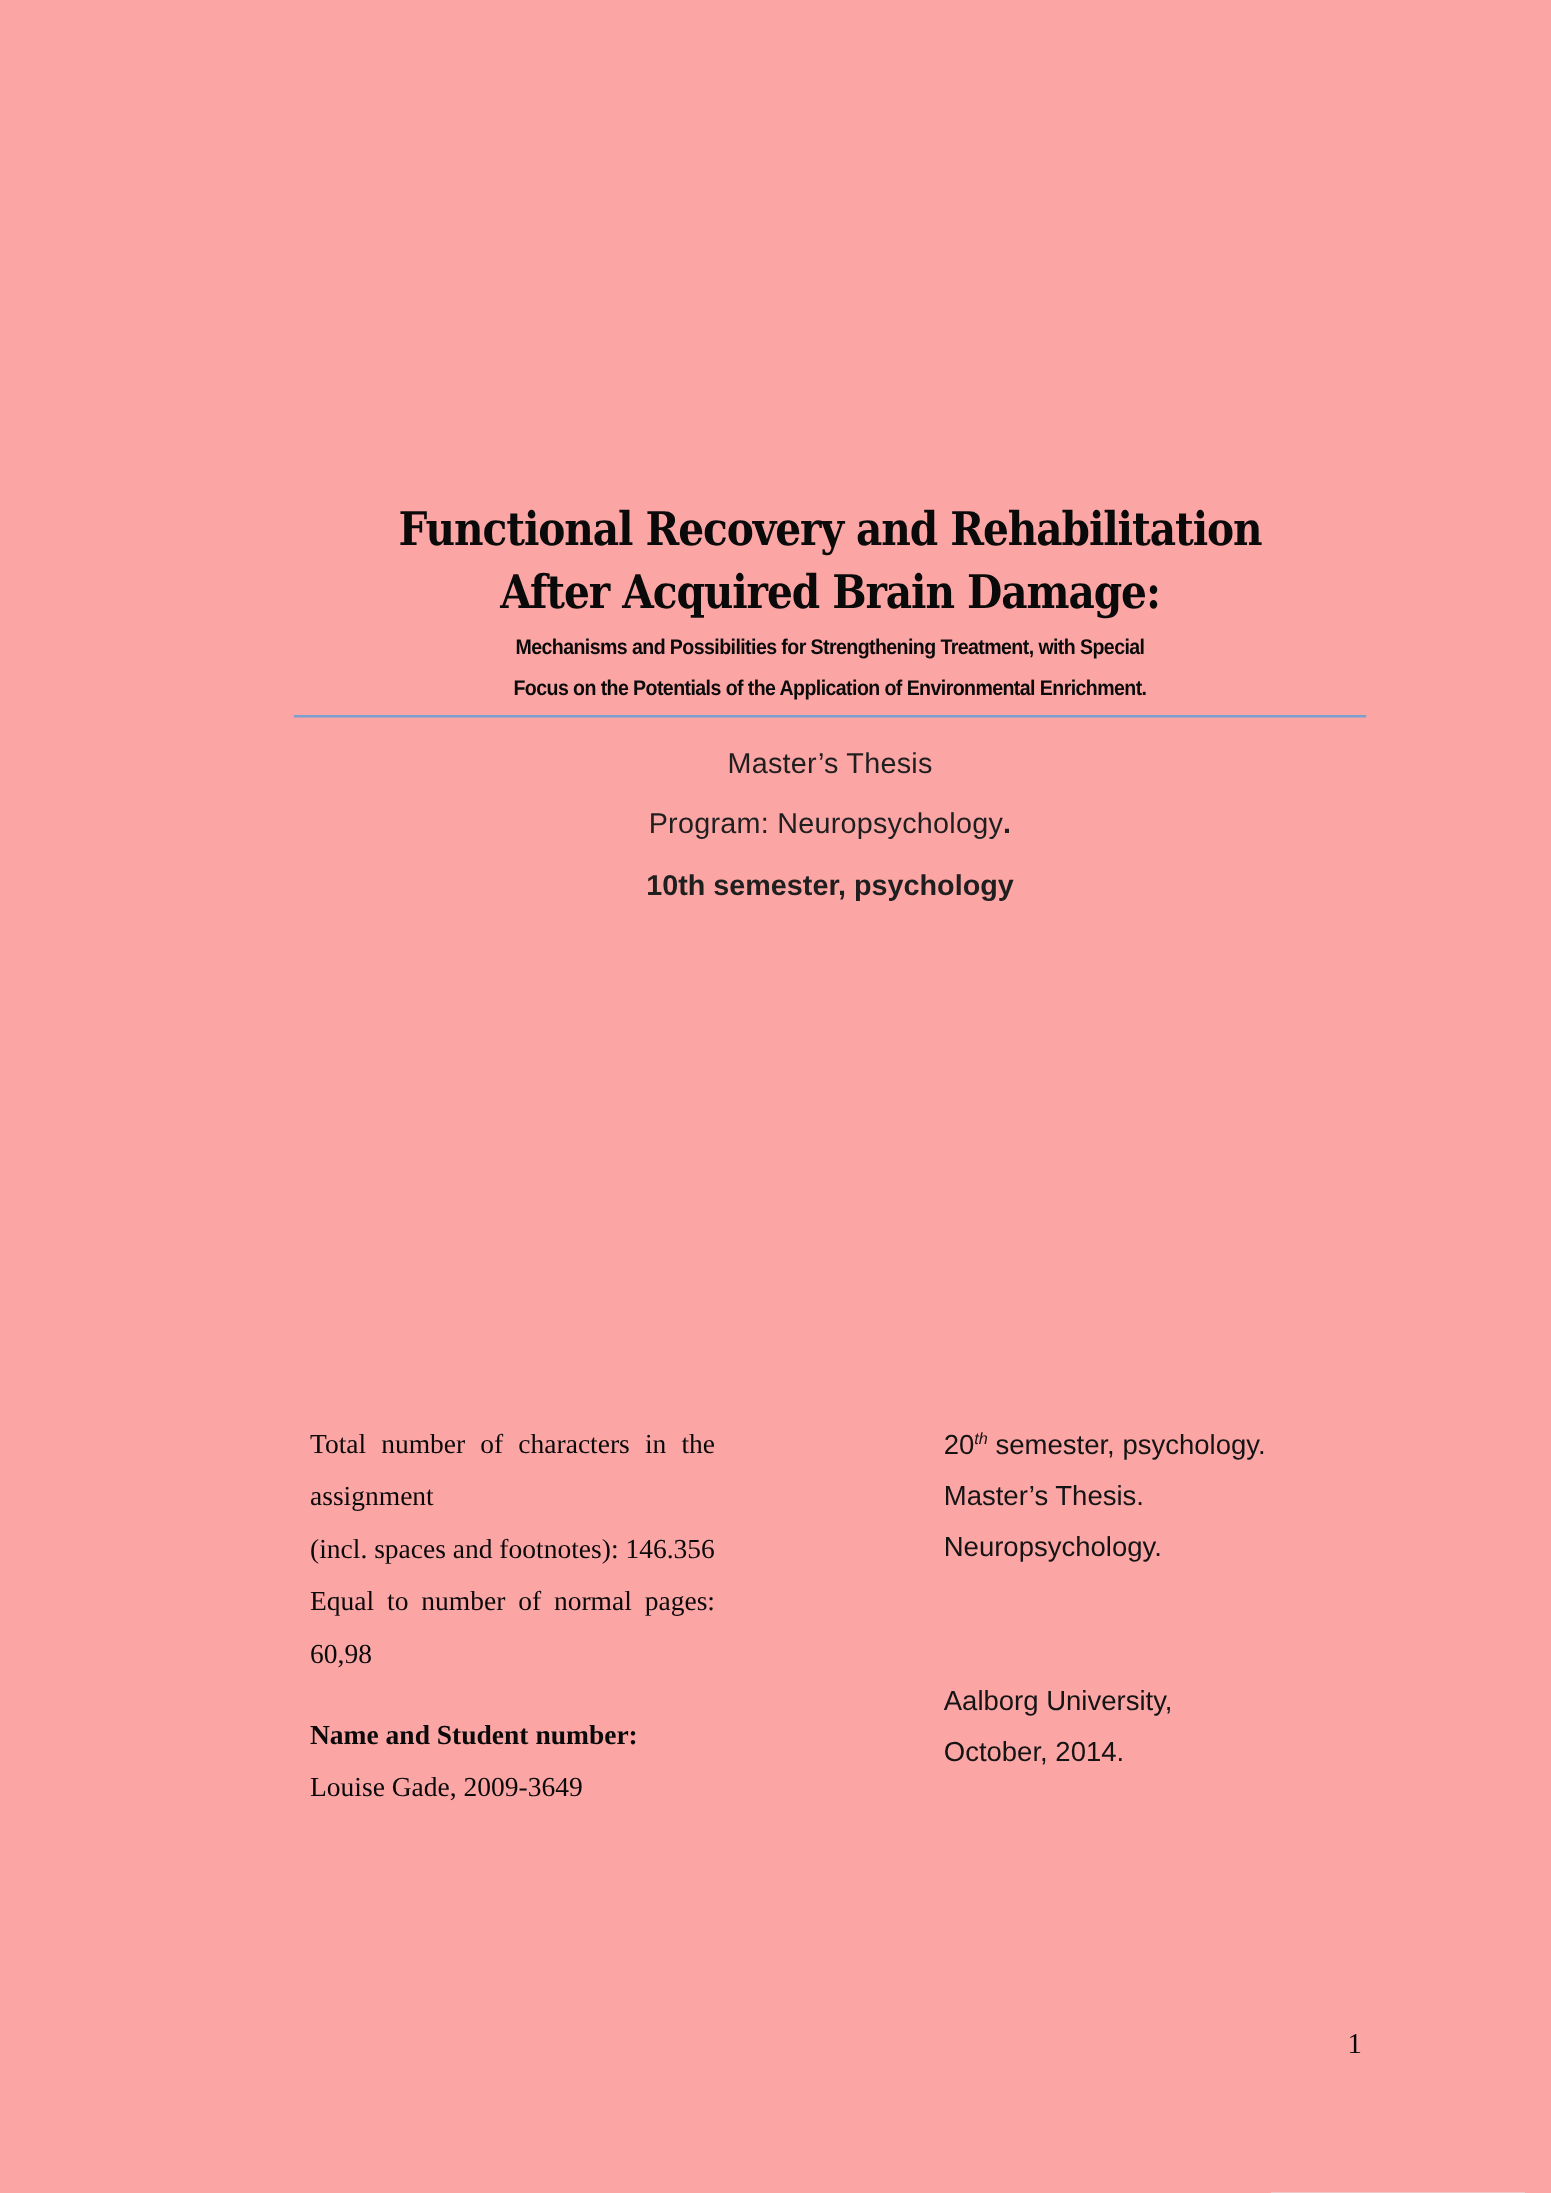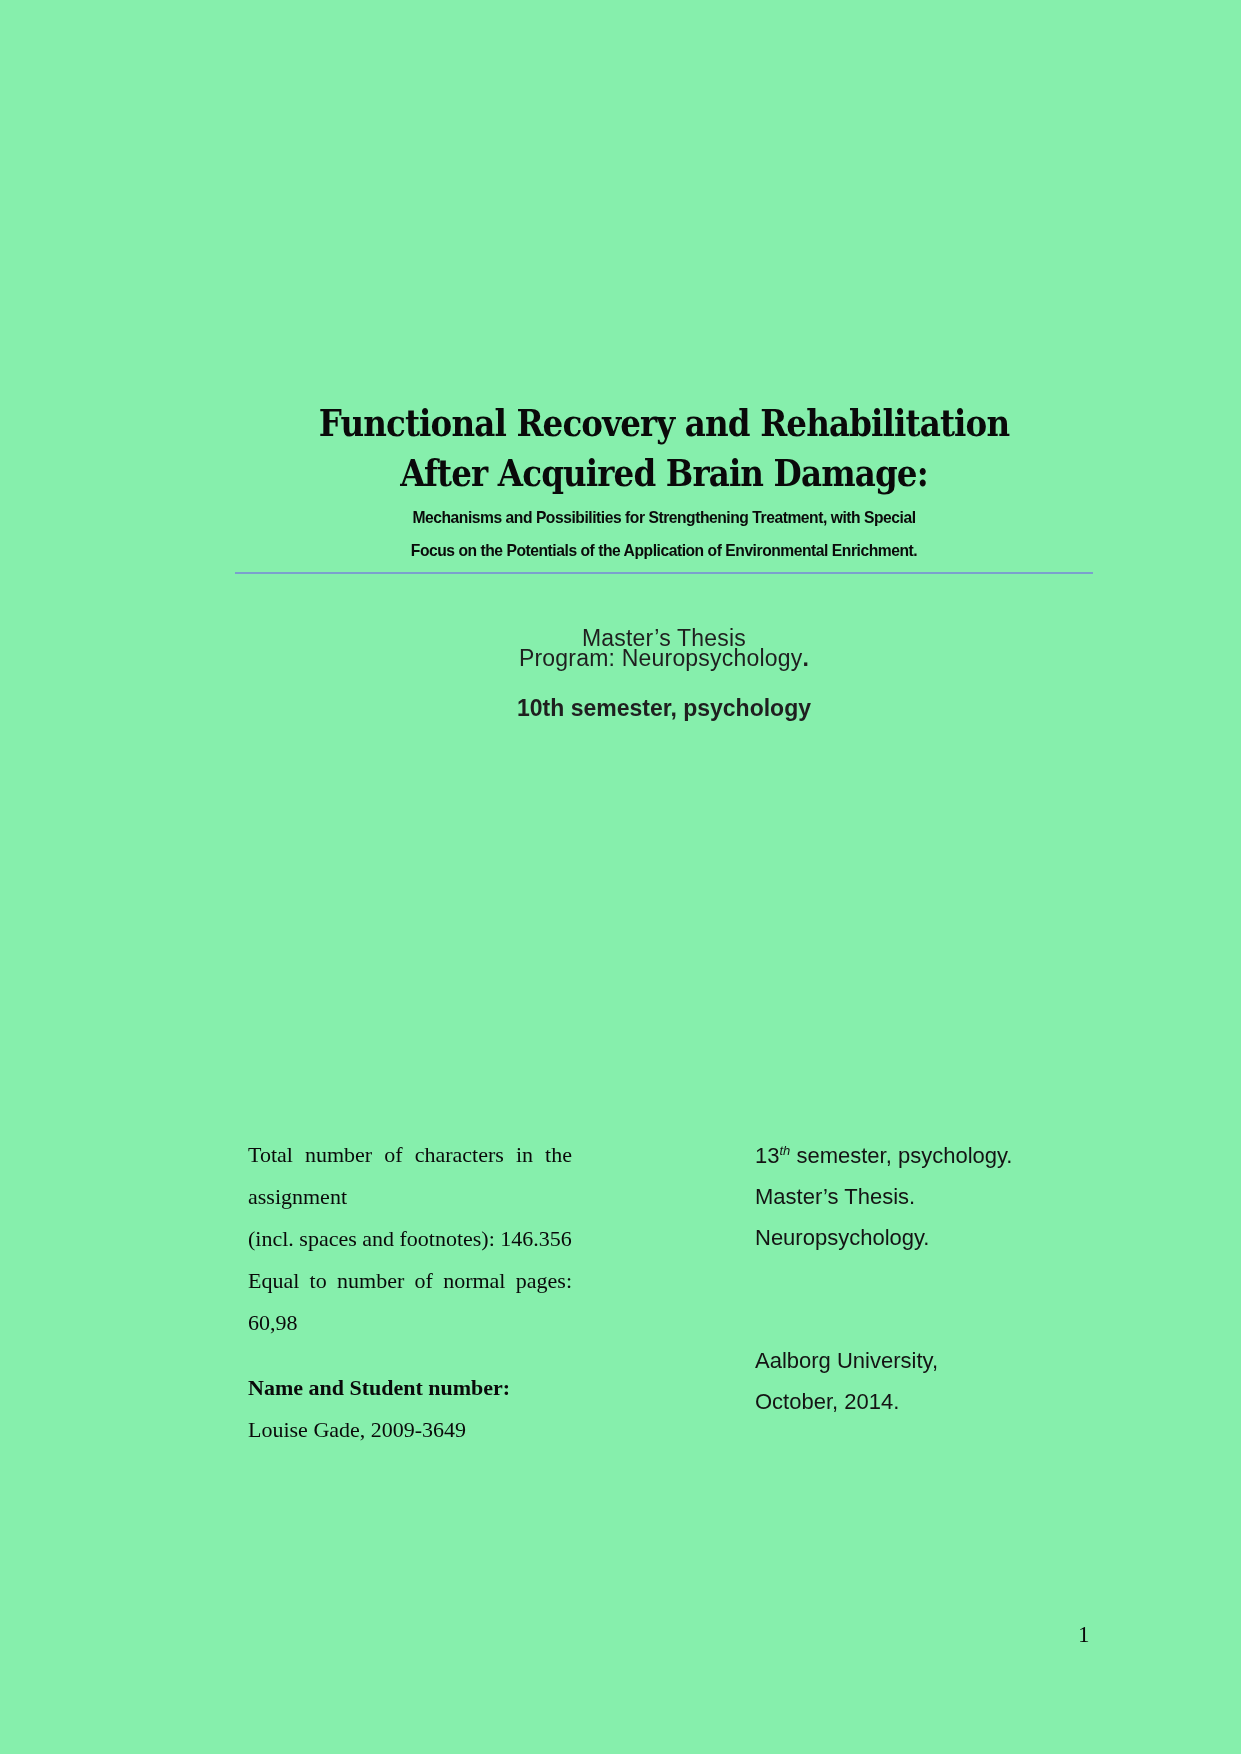--- a/index.html
+++ b/index.html
@@ -1,21 +1,21 @@
 <!DOCTYPE html>
 <html><head>
 <meta charset="utf-8">
 <style>
   html, body { margin: 0; padding: 0; background: #e8e8e8; }
   .page {
     position: relative;
     width: 1241px;
     height: 1754px;
     margin: 0 auto;
-    background: #86efac;
+    background: #fca5a5;
     color: #000;
     font-family: "Liberation Serif", serif;
     overflow: hidden;
   }
 
   
   .title-block {
     position: absolute;
     top: 398px;
     left: 235px;
@@ -50,21 +50,21 @@
   .meta-line {
     position: absolute;
     left: 235px;
     width: 858px;
     text-align: center;
     font-family: "Liberation Sans", sans-serif;
     font-size: 23px;
     color: #1f1f1f;
     letter-spacing: 0.2px;
   }
-  .meta-thesis   { top: 597px; margin-top: 28px; }
+  .meta-thesis   { top: 597px; }
   .meta-program  { top: 645px; }
   .meta-semester { top: 695px; font-weight: 600; letter-spacing: 0; }
   .bold-period   { font-weight: 700; }
 
   
   .col-left {
     position: absolute;
     top: 1134px;
     left: 248px;
     width: 324px;
@@ -125,21 +125,21 @@
     <div class="just">Total number of characters in the</div>
     <div>assignment</div>
     <div>(incl. spaces and footnotes): 146.356</div>
     <div class="just">Equal to number of normal pages:</div>
     <div>60,98</div>
     <div class="name-label">Name and Student number:</div>
     <div>Louise Gade, 2009-3649</div>
   </div>
 
   <div class="col-right">
-    <div><span>13</span><sup>th</sup><span> semester, psychology.</span></div>
+    <div><span>20</span><sup>th</sup><span> semester, psychology.</span></div>
     <div>Master’s Thesis.</div>
     <div>Neuropsychology.</div>
     <div class="col-gap"></div>
     <div>Aalborg University,</div>
     <div>October, 2014.</div>
   </div>
 
   <div class="page-number">1</div>
 
 </div>

